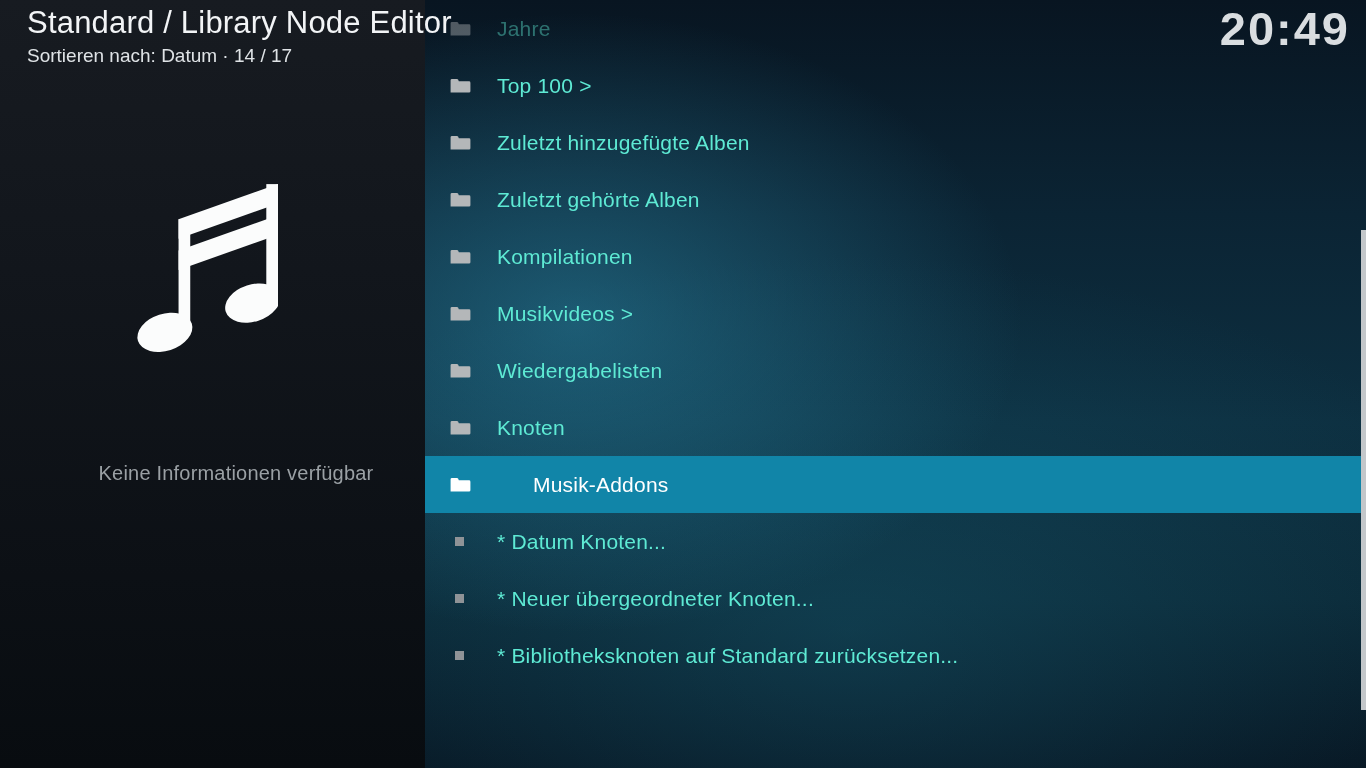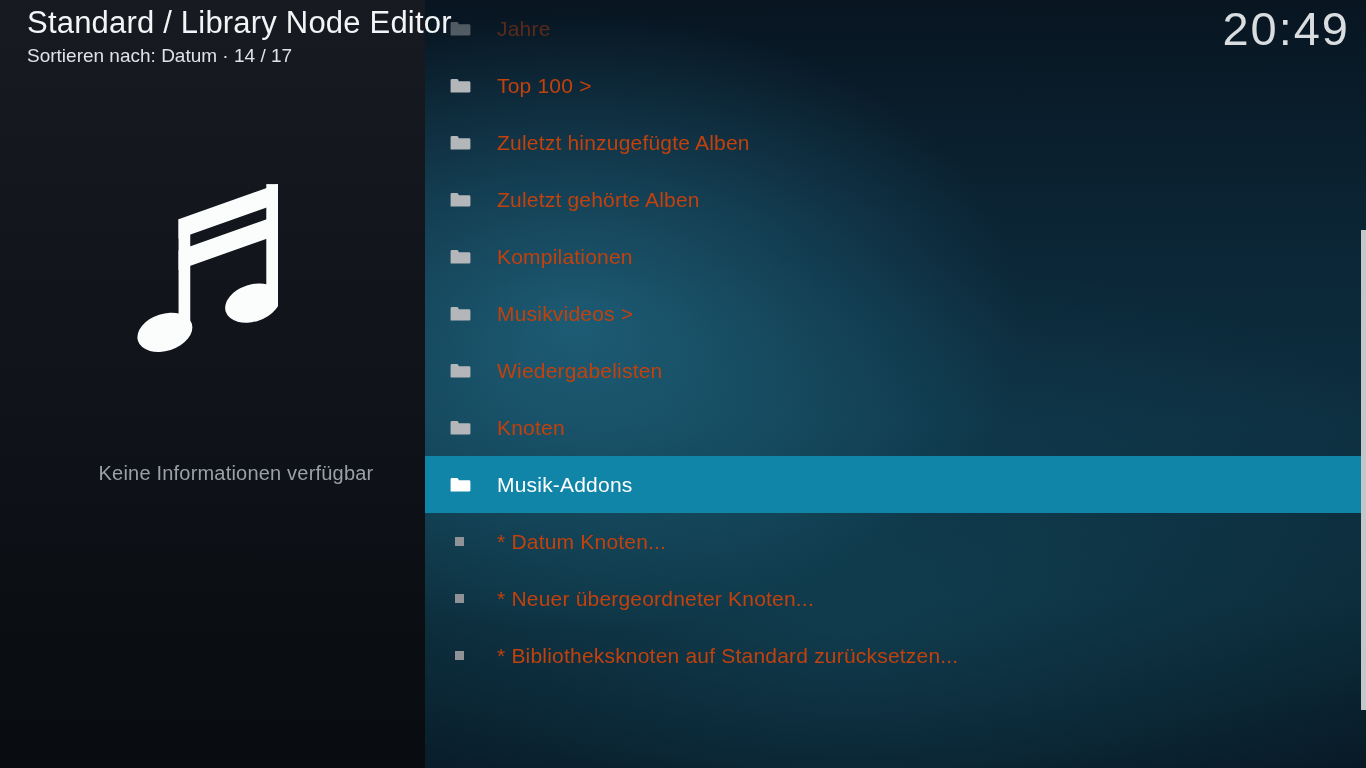--- a/index.html
+++ b/index.html
@@ -27,36 +27,36 @@
   }
   .music-note svg { width:100%; height:100%; fill:#fbfcfc; }
   .no-info {
     position:absolute; left:0; width:472px; top:462px;
     text-align:center; font-size:20px; color:#9aa0a4; letter-spacing:0.2px;
   }
   
   .list { position:absolute; left:425px; top:0; width:941px; z-index:5; }
   .row {
     display:flex; align-items:center; height:57px; width:100%;
-    padding-left:24px; color:#c2410c; font-size:21px; letter-spacing:0.2px;
-  }
-  .row.selected { background:#1185a8; color:#ffffff; width:936px; }
+    padding-left:24px; color:#5eead4; font-size:21px; letter-spacing:0.2px;
+  }
+  .row.selected { background:#1185a8; color:#ffffff; width:936px;gap:36px; }
   .row.dimmed { opacity:0.42; }
   .icon-slot { flex:none; width:48px; display:flex; align-items:center; }
   .folder { display:block; width:23px; height:17px; }
   .folder svg { display:block; width:23px; height:17px; fill:#b4b7b9; }
   .row.selected .folder svg { fill:#ffffff; }
   .bullet { width:9px; height:9px; margin-left:6px; background:#8f9397; }
   
   .header { position:absolute; left:27px; top:5px; z-index:20; }
   .title  { font-size:31px; color:#f2f4f6; letter-spacing:0.2px; }
   .subtitle { margin-top:4px; font-size:19px; color:#dfe3e6; }
   .clock {
     position:absolute; right:16px; top:1px; z-index:20;
-    font-size:47px; font-weight:400; color:#d9dde0; letter-spacing:2px;
+    font-size:47px; font-weight:700; color:#d9dde0; letter-spacing:2px;
     font-family:"Liberation Sans", sans-serif;
   }
   .scrollbar-thumb {
     position:absolute; right:0; top:230px; width:5px; height:480px;
     background:#c3c7ca; z-index:15;
   }
 </style>
 </head>
 <body>
 

